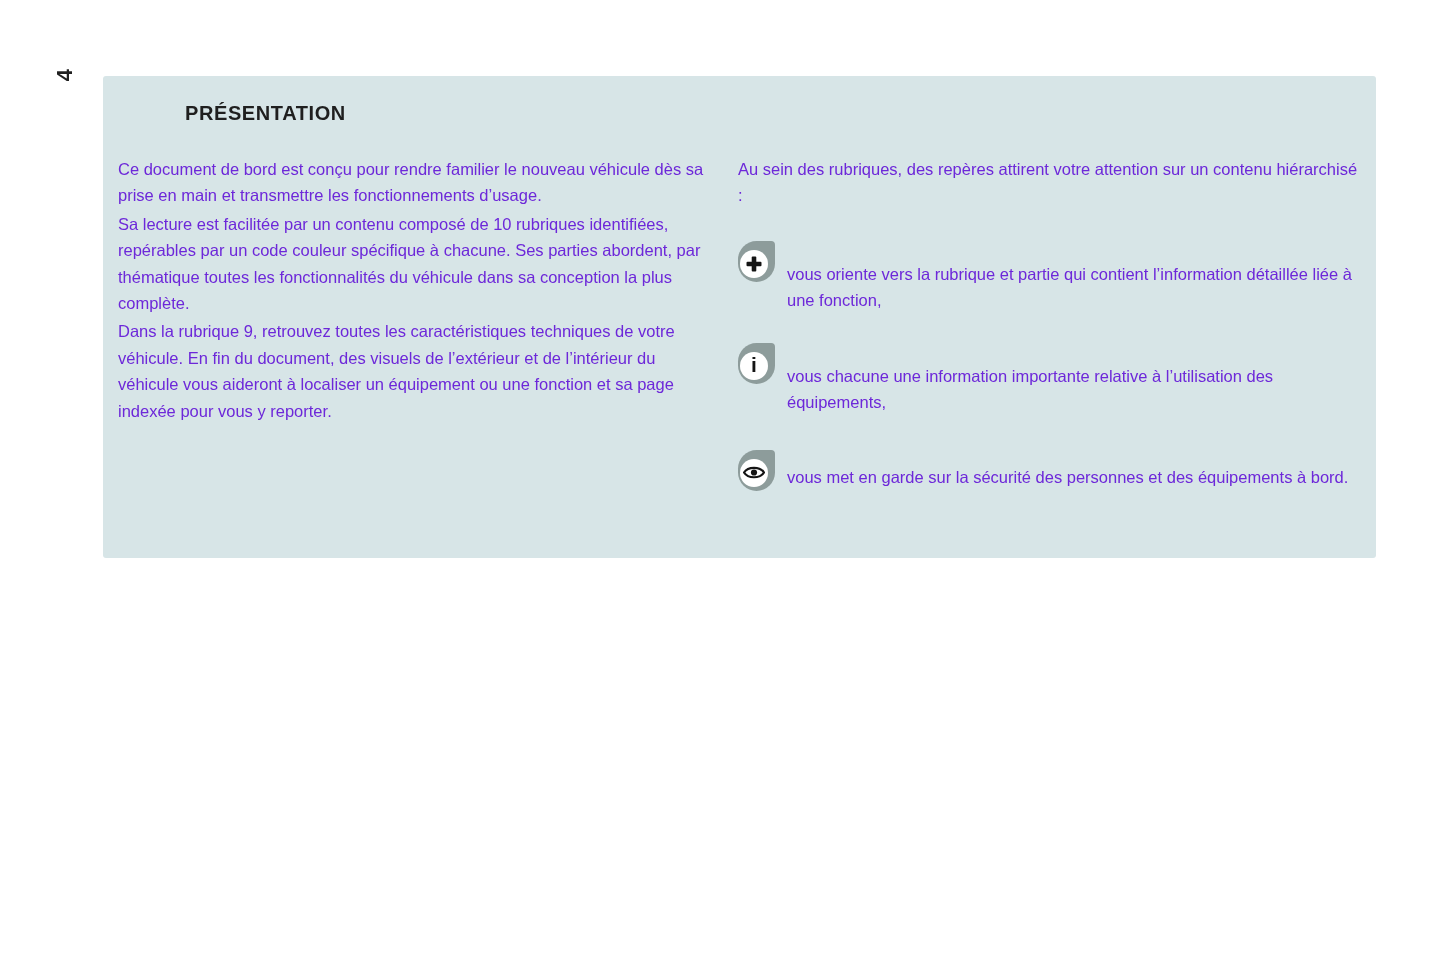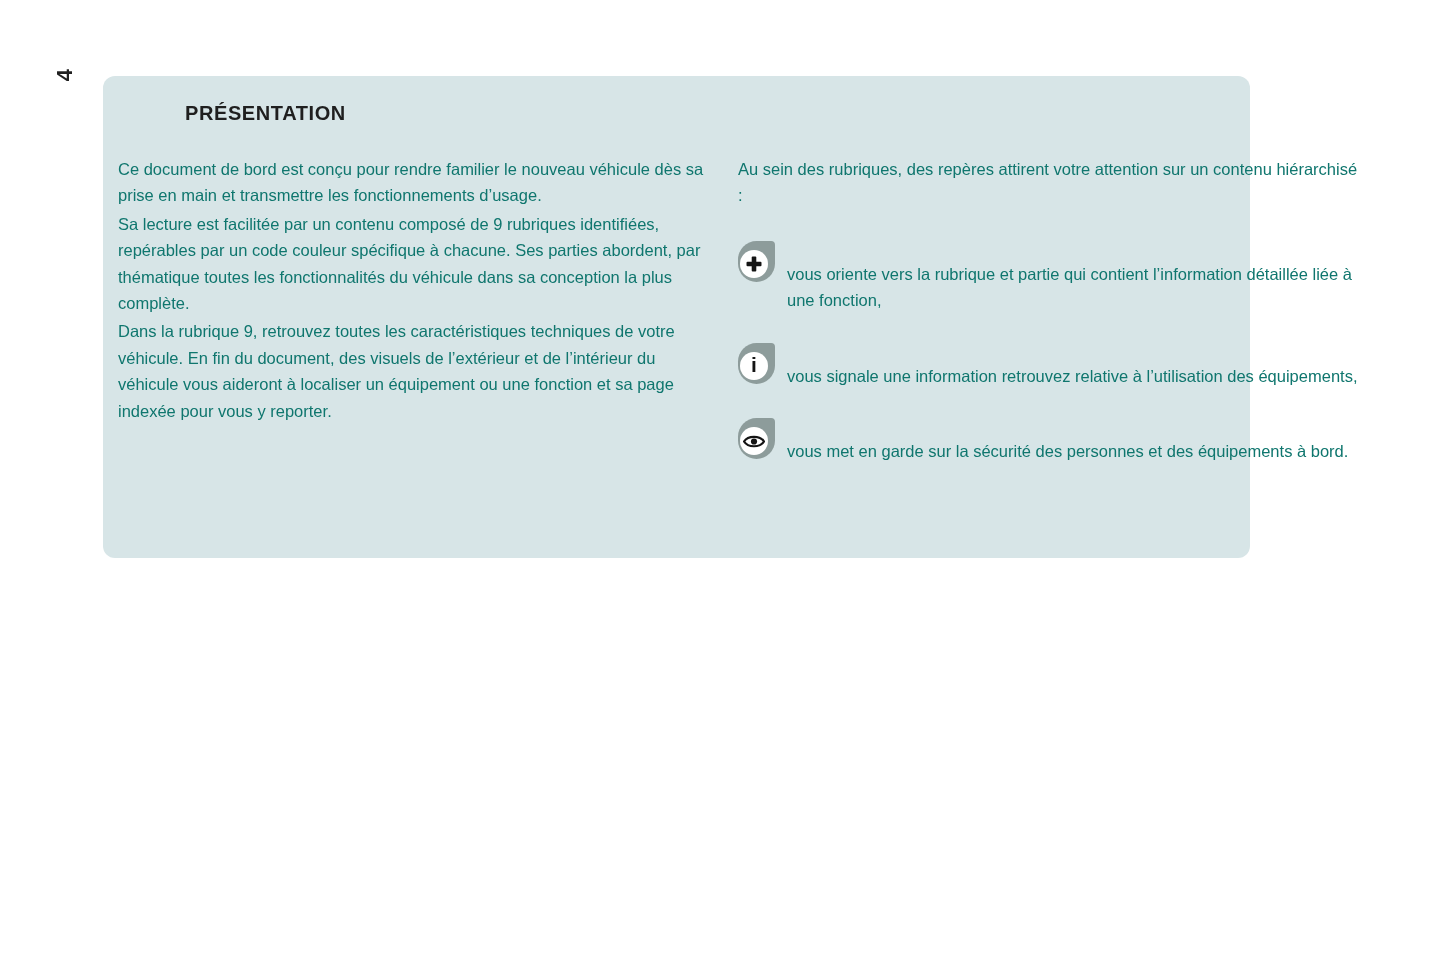--- a/index.html
+++ b/index.html
@@ -20,23 +20,23 @@
     width: 34px; height: 34px;
     display: flex; align-items: center; justify-content: center;
     transform: rotate(-90deg);
     font-size: 22px;
     font-weight: bold;
     color: #1f1f1f;
   }
   .panel {
     position: absolute;
     left: 103px; top: 76px;
-    width: 1147px; height: 482px;
+    width: 1273px; height: 482px;
     background: #d7e5e7;
-    border-radius: 12px;
+    border-radius: 3px;
     padding: 26px 20px 20px 15px;
   }
   .panel-title {
     margin-left: 67px;
     font-size: 20px;
     font-weight: bold;
     letter-spacing: 0.6px;
     color: #1f1f1f;
   }
   .columns {
@@ -48,30 +48,30 @@
     flex: 0 0 auto;
   }
   .col-right {
     flex: 0 0 auto;
     width: 625px;
     margin-left: 19px;
   }
   .body-text, .legend-text, .right-intro {
     font-size: 16.5px;
     line-height: 26.4px;
-    color: #0f766e;
+    color: #6d28d9;
   }
   .col-left p { margin-bottom: 2px; }
   .right-intro { margin-bottom: 28px; }
   .legend-item {
     display: flex;
     align-items: flex-start;
     margin-bottom: 25px;
   }
-  .legend-item:last-child { margin-bottom: 0; }
+  .legend-item:last-child { margin-bottom: 0; align-items: flex-end; }
   .badge {
     position: relative;
     flex: 0 0 auto;
     width: 37px; height: 41px;
     margin-top: 4px;
     margin-right: 12px;
     background: #8d9c9b;
     border-radius: 19px 4px 19px 19px;
   }
   .badge-circle {
@@ -101,21 +101,21 @@
   <div class="page-number">4</div>
 
   <div class="panel">
 
     <div class="panel-title">PRÉSENTATION</div>
 
     <div class="columns">
 
       <div class="col-left">
         <p class="body-text">Ce document de bord est conçu pour rendre familier le nouveau véhicule dès sa prise en main et transmettre les fonctionnements d’usage.</p>
-        <p class="body-text">Sa lecture est facilitée par un contenu composé de 9 rubriques identifiées, repérables par un code couleur spécifique à chacune. Ses parties abordent, par thématique toutes les fonctionnalités du véhicule dans sa conception la plus complète.</p>
+        <p class="body-text">Sa lecture est facilitée par un contenu composé de 10 rubriques identifiées, repérables par un code couleur spécifique à chacune. Ses parties abordent, par thématique toutes les fonctionnalités du véhicule dans sa conception la plus complète.</p>
         <p class="body-text">Dans la rubrique 9, retrouvez toutes les caractéristiques techniques de votre véhicule. En fin du document, des visuels de l’extérieur et de l’intérieur du véhicule vous aideront à localiser un équipement ou une fonction et sa page indexée pour vous y reporter.</p>
       </div>
 
       <div class="col-right">
 
         <p class="right-intro">Au sein des rubriques, des repères attirent votre attention sur un contenu hiérarchisé :</p>
 
         <div class="legend-item">
           <div class="badge">
             <div class="badge-circle">
@@ -127,21 +127,21 @@
           </div>
           <div class="legend-text">vous oriente vers la rubrique et partie qui contient l’information détaillée liée à une fonction,</div>
         </div>
 
         <div class="legend-item">
           <div class="badge">
             <div class="badge-circle">
               <span class="info-glyph">i</span>
             </div>
           </div>
-          <div class="legend-text">vous signale une information retrouvez relative à l’utilisation des équipements,</div>
+          <div class="legend-text">vous chacune une information importante relative à l’utilisation des équipements,</div>
         </div>
 
         <div class="legend-item">
           <div class="badge">
             <div class="badge-circle">
               <svg class="glyph-svg" width="22" height="15" viewBox="0 0 22 15" aria-hidden="true">
                 <path d="M1 7.5 C5 1.2, 17 1.2, 21 7.5 C17 13.8, 5 13.8, 1 7.5 Z" fill="#ffffff" stroke="#141414" stroke-width="2.2"></path>
                 <circle cx="11" cy="7.5" r="3.1" fill="#141414"></circle>
               </svg>
             </div>

